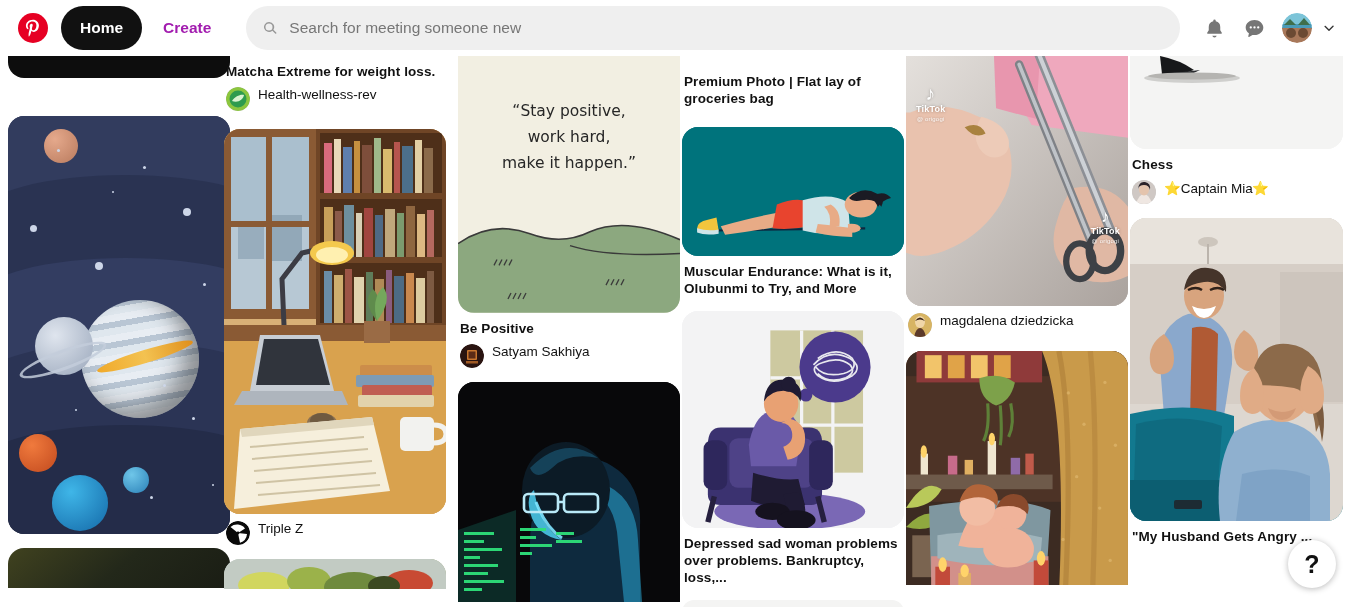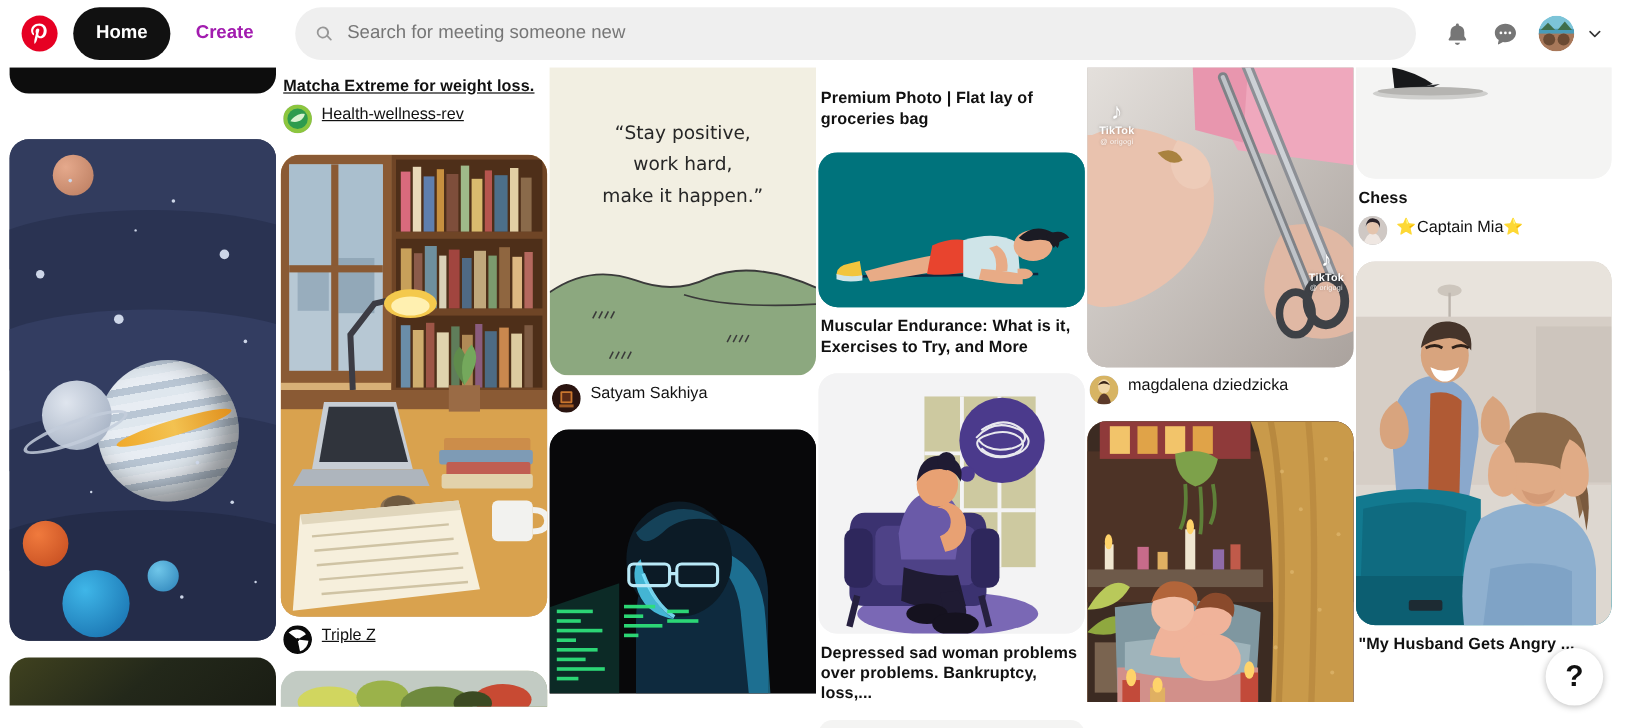--- a/index.html
+++ b/index.html
@@ -80,21 +80,21 @@
   .chev svg { width: 16px; height: 16px; fill: #333; }
 
   
   .grid {
     position: absolute; top: 56px; left: 0;
     width: 1356px; height: 551px;
     overflow: hidden;
   }
   .col { position: absolute; top: 0; width: 222px; }
   .col.c0 { left: 8px; }
-  .col.c1 { left: 234px; text-decoration: underline; }
+  .col.c1 { left: 224px; }
   .col.c2 { left: 458px; }
   .col.c3 { left: 682px; }
   .col.c4 { left: 906px; }
   .col.c5 { left: 1130px; width: 213px; }
 
   .pin { margin-bottom: 14px; cursor: zoom-in; }
   .pin-img {
     width: 100%; border-radius: 16px; overflow: hidden;
     position: relative; background: #e9e9e9;
   }
@@ -455,20 +455,21 @@
               <line x1="153" y1="76" x2="156" y2="70"></line>
             <line x1="158" y1="76" x2="161" y2="70"></line>
               <line x1="163" y1="76" x2="166" y2="70"></line>
             <line x1="50" y1="90" x2="53" y2="84"></line>
               <line x1="55" y1="90" x2="58" y2="84"></line>
             <line x1="60" y1="90" x2="63" y2="84"></line>
               <line x1="65" y1="90" x2="68" y2="84"></line>
           </g>
         </svg>
       </div>
+      <div class="pin-title">Be Positive</div>
       <div class="pin-user">
         <div class="ua">
           <svg viewBox="0 0 24 24" style="width:100%;height:100%">
             <circle cx="12" cy="12" r="12" fill="#2a1410"></circle>
             <rect x="7" y="6" width="10" height="10" rx="1" fill="#c9762e"></rect>
             <rect x="8.5" y="7.5" width="7" height="7" fill="#5b2b16"></rect>
             <rect x="6" y="17" width="12" height="2.5" fill="#a05a24"></rect>
           </svg>
         </div>
         <div class="un">Satyam Sakhiya</div>
@@ -540,21 +541,21 @@
           <path d="M138 72 q10 6 8 20 l-9 0 q2 -12 -5 -18z" fill="#e8ab86"></path>
 
           <ellipse cx="166" cy="72" rx="15" ry="12" fill="#e8ab86"></ellipse>
           <path d="M155 66 q12 -12 26 -4 q8 5 4 12 q-6 -8 -18 -6 q-8 2 -12 -2z" fill="#1b1b24"></path>
           <path d="M176 64 q12 -6 18 2 q-8 2 -12 8 q-4 -6 -6 -10z" fill="#1b1b24"></path>
 
           <path d="M24 86 q-10 2 -10 8 q0 4 8 4 l12 -2 l-2 -12z" fill="#f2c53d"></path>
           <path d="M14 94 q10 3 20 1 l0 4 q-12 2 -20 -1z" fill="#cfe4e8"></path>
         </svg>
       </div>
-      <div class="pin-title">Muscular Endurance: What is it, Exercises to Try, and More</div>
+      <div class="pin-title">Muscular Endurance: What is it, Olubunmi to Try, and More</div>
     </div>
 
     <div class="pin">
       <div class="pin-img depressed" style="height:217px;">
         <svg class="art" viewBox="0 0 206 217" preserveAspectRatio="none">
           <rect width="206" height="217" fill="#f3f3f4"></rect>
 
           <rect x="82" y="18" width="86" height="132" fill="#cdc9a0"></rect>
           <g stroke="#f3f3f4" stroke-width="3">
             <line x1="111" y1="18" x2="111" y2="150"></line>

